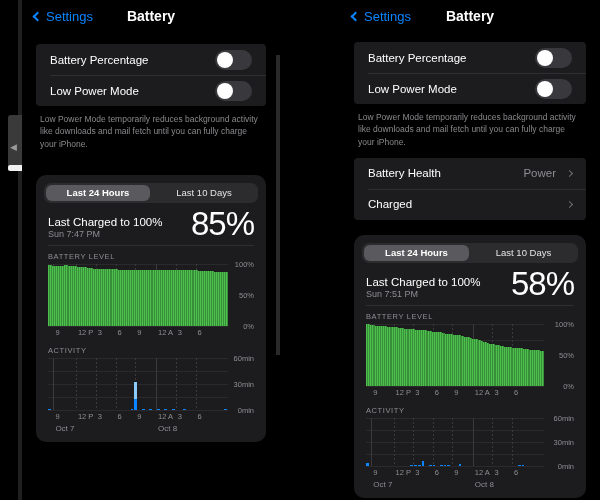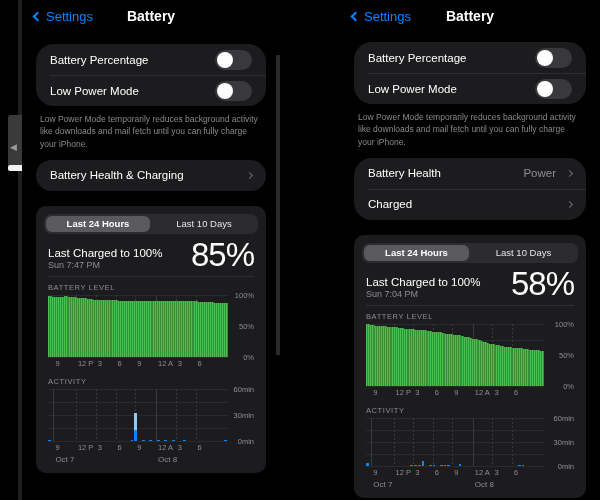--- a/index.html
+++ b/index.html
@@ -54,21 +54,21 @@
     border-left:2px solid #0a84ff; border-bottom:2px solid #0a84ff;
     transform: rotate(45deg); margin-right:2px;
   }
   .nav-title {
     position:absolute; left:0; right:0; top:8px; text-align:center;
     color:#fff; font-size:14px; font-weight:bold;
   }
 
   
   .card {
-    background:#1c1c1e; border-radius:18px; margin:0 14px;
+    background:#1c1c1e; border-radius:4px; margin:0 14px;
   }
   .row {
     display:flex; align-items:center; justify-content:space-between;
     height:31px; padding:0 14px; position:relative;
   }
   .row + .row::before {
     content:""; position:absolute; left:14px; right:0; top:0; height:1px; background:#2f2f31;
   }
   .row-label { color:#fff; font-size:11.5px; }
   .row-value { color:#8e8e93; font-size:11.5px; margin-right:6px; }
@@ -180,28 +180,20 @@
         <div class="row">
           <span class="row-label">Low Power Mode</span>
           <div class="toggle">
               <div class="knob"></div>
             </div>
         </div>
       </div>
 
       <div class="footnote">Low Power Mode temporarily reduces background activity like downloads and mail fetch until you can fully charge your iPhone.</div>
 
-      <div class="card">
-        <div class="row">
-          <span class="row-label">Battery Health &amp; Charging</span>
-          <span class="row-right">
-            <span class="chev-right"></span>
-          </span>
-        </div>
-      </div>
 
       <div style="height:15px"></div>
 
       <div class="usage-card">
         <div class="segmented">
           <div class="seg active">Last 24 Hours</div>
           <div class="seg">Last 10 Days</div>
         </div>
 
         <div class="charged-block">
@@ -581,21 +573,21 @@
 
     <div class="usage-card">
       <div class="segmented">
         <div class="seg active">Last 24 Hours</div>
         <div class="seg">Last 10 Days</div>
       </div>
 
       <div class="charged-block">
         <div>
           <div class="charged-title">Last Charged to 100%</div>
-          <div class="charged-sub">Sun 7:04 PM</div>
+          <div class="charged-sub">Sun 7:51 PM</div>
         </div>
         <div class="big-pct">58%</div>
       </div>
       <div class="sep"></div>
 
       <div class="section-label">BATTERY LEVEL</div>
       <div class="chart-wrap">
         <div class="plot" id="rv-plot" style="height:62px; margin-right:30px;">
             <div class="gridline" style="top: 62px;"></div>
             <div class="gridline" style="top: 46.5px;"></div>

